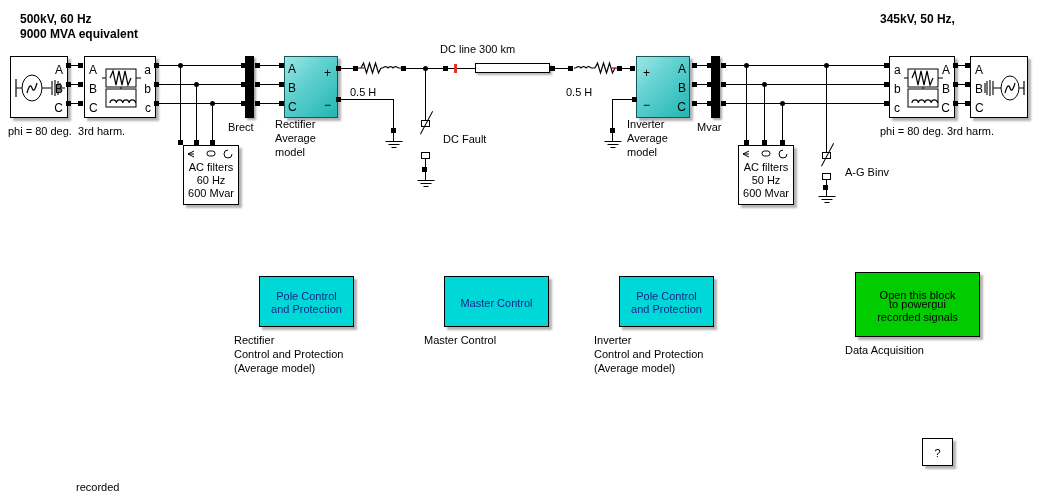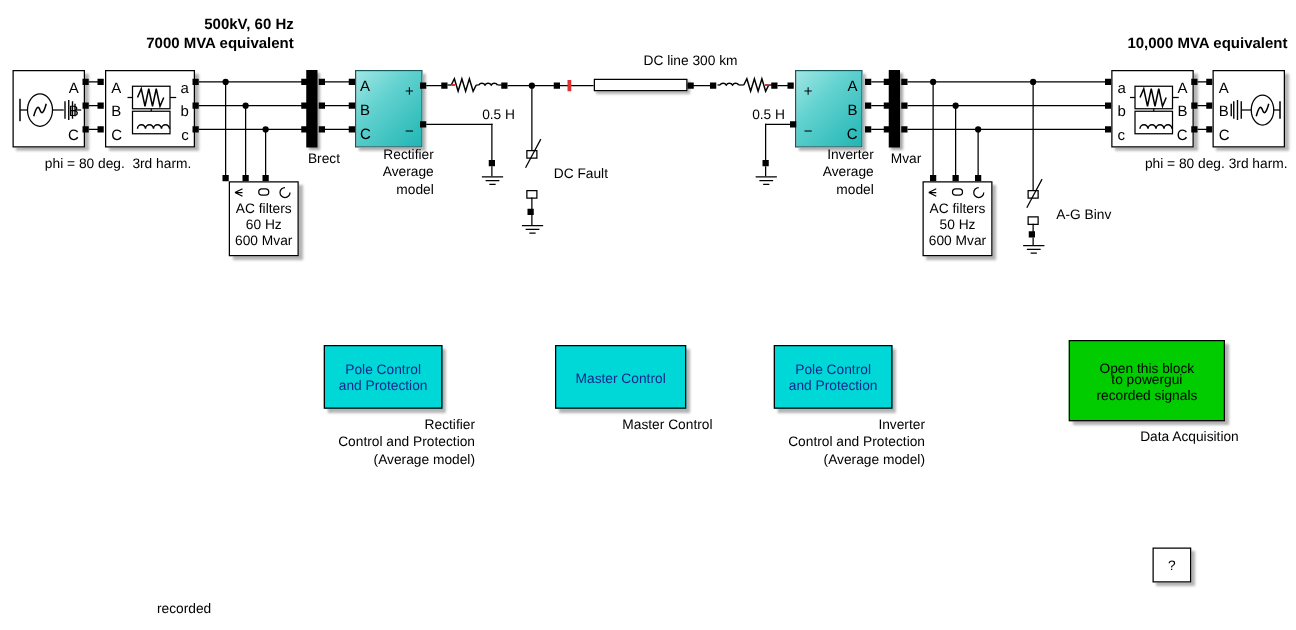--- a/index.html
+++ b/index.html
@@ -4,21 +4,21 @@
 <style>
   html,body{margin:0;padding:0;background:#ffffff;}
   body{width:1037px;height:504px;position:relative;
        font-family:"Liberation Sans","DejaVu Sans",sans-serif;
        color:#000;overflow:hidden;}
   .canvas{position:absolute;inset:0;}
   .abs{position:absolute;}
 
   
   .lbl{position:absolute;font-size:11px;line-height:13px;color:#000;white-space:pre;}
-  .lbl.c{text-align:right;}
+  .lbl.c{text-align:left;}
   .bold{font-weight:bold;font-size:12px;line-height:15px;}
   .title{font-weight:bold;font-size:14px;}
 
   
   .wire{position:absolute;background:#000;}
   .wh{height:1px;}
   .wv{width:1px;}
   .node{position:absolute;width:5px;height:5px;border-radius:50%;background:#000;}
   
   .port{position:absolute;width:5px;height:5px;background:#000;}
@@ -54,21 +54,21 @@
 
   svg{display:block;overflow:visible;}
   .sh{position:absolute;}
 </style>
 </head>
 <body>
 
 <div class="canvas">
 
 <div class="lbl bold c" style="left:20px;top:12px;width:215px;">500kV, 60 Hz</div>
-<div class="lbl bold c" style="left:20px;top:27px;width:215px;">7000 MVA equivalent</div>
+<div class="lbl bold c" style="left:20px;top:27px;width:215px;">9000 MVA equivalent</div>
 
 <div class="blk blk-plain" style="left:10px;top:56px;width:58px;height:62px;">
   <svg class="sh" style="left:2px;top:14px;" width="54" height="34">
     <line x1="3" y1="8" x2="3" y2="26" stroke="#000" stroke-width="1.2"></line>
     <line x1="3" y1="17" x2="9" y2="17" stroke="#000" stroke-width="1"></line>
     <ellipse cx="19" cy="17" rx="10" ry="13" fill="none" stroke="#000" stroke-width="1"></ellipse>
     <path d="M14 22 q3 -11 5 -5 q2 6 5 -5" fill="none" stroke="#000" stroke-width="1.2"></path>
     <line x1="29" y1="17" x2="38" y2="17" stroke="#000" stroke-width="1"></line>
     <g stroke="#000" stroke-width="1.1">
       <line x1="39" y1="10" x2="39" y2="24"></line>
@@ -359,21 +359,21 @@
           <line x1="10" y1="10" x2="10" y2="24"></line>
     </g>
     <line x1="10" y1="17" x2="18" y2="17" stroke="#000" stroke-width="1"></line>
     <ellipse cx="27" cy="17" rx="9" ry="12" fill="none" stroke="#000" stroke-width="1"></ellipse>
     <path d="M22 22 q3 -11 5 -5 q2 6 5 -5" fill="none" stroke="#000" stroke-width="1.2"></path>
     <line x1="36" y1="17" x2="41" y2="17" stroke="#000" stroke-width="1"></line>
     <line x1="41" y1="10" x2="41" y2="24" stroke="#000" stroke-width="1.2"></line>
   </svg>
 </div>
 
-<div class="lbl bold c" style="left:880px;top:27px;width:150px;">10,000 MVA equivalent</div>
+<div class="lbl bold c" style="left:880px;top:12px;width:150px;">345kV, 50 Hz,</div>
 
 <div class="blk blk-cyan" style="left:259px;top:276px;width:95px;height:51px;">
   <div class="blk-txt navy" style="top:13px;">Pole Control</div>
   <div class="blk-txt navy" style="top:26px;">and Protection</div>
 </div>
 <div class="lbl c" style="left:234px;top:334px;width:146px;">Rectifier</div>
 <div class="lbl c" style="left:234px;top:348px;width:146px;">Control and Protection</div>
 <div class="lbl c" style="left:234px;top:362px;width:146px;">(Average model)</div>
 
 <div class="blk blk-cyan" style="left:444px;top:276px;width:105px;height:51px;">

